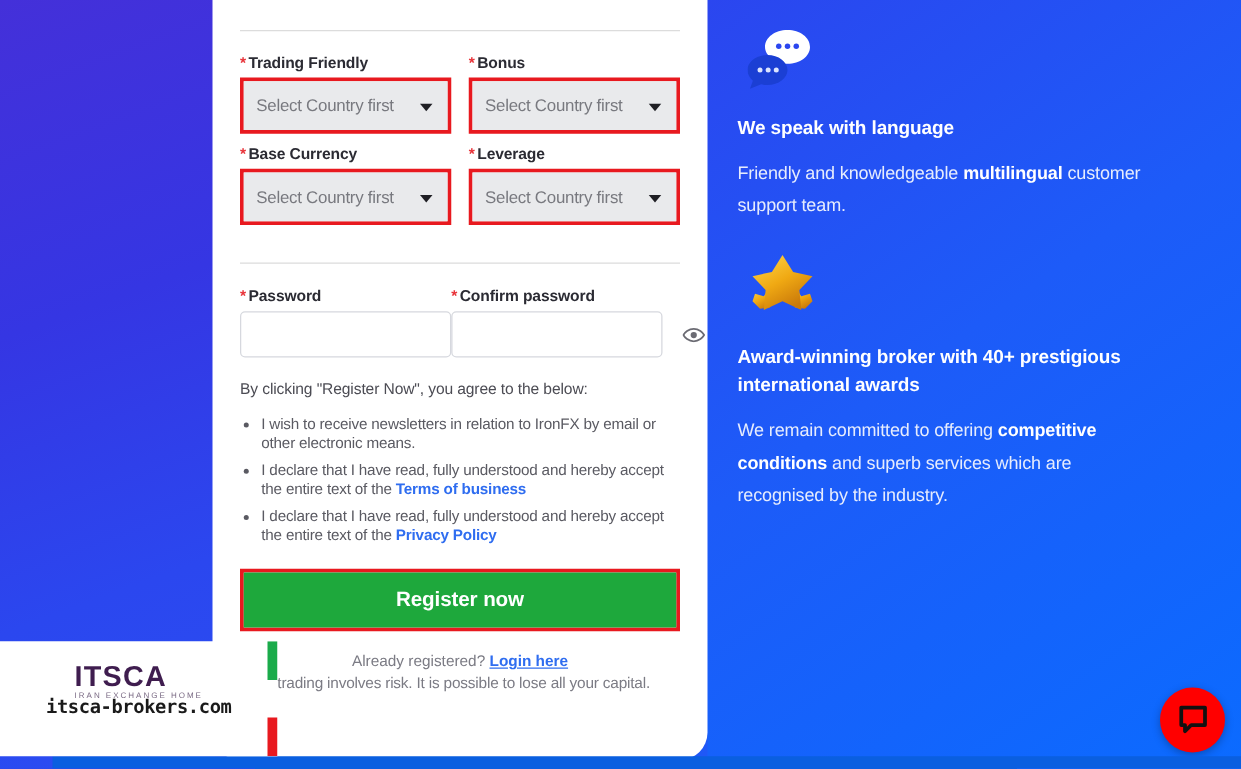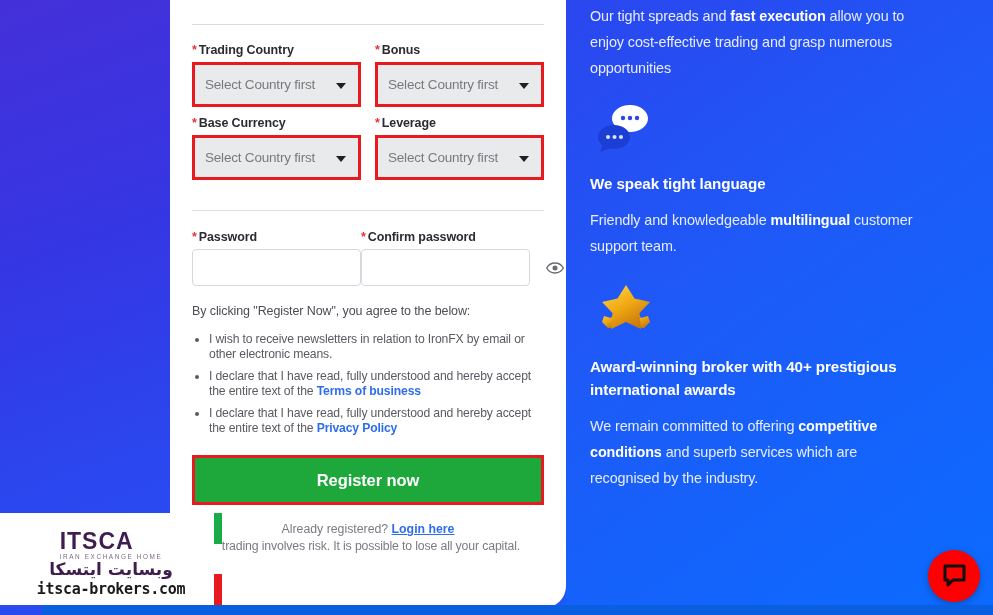--- a/index.html
+++ b/index.html
@@ -248,21 +248,21 @@
   <div class="right-panelbg"></div>
 
   <div class="form-card">
 
     <div class="divider top"></div>
 
     <div class="field-grid">
 
       <div class="field">
         <div class="field-label">
-          <span class="req">*</span><span>Trading Country</span>
+          <span class="req">*</span><span>Trading Friendly</span>
         </div>
         <div class="select-wrap">
           <div class="select-box">
             <span class="ph">Select Country first</span>
             <span class="caret"></span>
           </div>
         </div>
       </div>
 
       <div class="field">
@@ -352,40 +352,37 @@
     <div class="already">
       <span>Already registered?</span>
       <a href="#">Login here</a>
     </div>
     <div class="risk">l trading involves risk. It is possible to lose all your capital.</div>
 
   </div>
 
   <div class="right-panel">
 
-    <div class="rp-para" style="padding-top:3px;">
-      <span>Our tight spreads and </span><b>fast execution</b><span> allow you to enjoy cost-effective trading and grasp numerous opportunities</span>
-    </div>
 
     <div class="icon-chat">
       <svg width="62" height="55" viewBox="0 0 62 55">
         <g>
           <path d="M32 2c10 0 18 6 18 13.5S42 29 32 29c-2 0-4-.2-5.8-.7L17 32l2.6-7.2C16.2 22.4 14 19.2 14 15.5 14 8 22 2 32 2z" fill="#ffffff"></path>
           <circle cx="25" cy="15" r="2.2" fill="#2b46ef"></circle>
           <circle cx="32" cy="15" r="2.2" fill="#2b46ef"></circle>
           <circle cx="39" cy="15" r="2.2" fill="#2b46ef"></circle>
           <path d="M16 22c8.8 0 16 5.4 16 12s-7.2 12-16 12c-1.8 0-3.5-.2-5.1-.6L2 49l2.3-6.4C1.9 40.5 0 37.5 0 34c0-6.6 7.2-12 16-12z" fill="#1b3fd4"></path>
           <circle cx="10" cy="34" r="2" fill="#dbe4ff"></circle>
           <circle cx="16.5" cy="34" r="2" fill="#dbe4ff"></circle>
           <circle cx="23" cy="34" r="2" fill="#dbe4ff"></circle>
         </g>
       </svg>
     </div>
 
-    <div class="rp-head">We speak tight language</div>
+    <div class="rp-head">We speak with language</div>
     <div class="spacer-sm"></div>
     <div class="rp-para">
       <span>Friendly and knowledgeable </span><b>multilingual</b><span> customer support team.</span>
     </div>
 
     <div class="icon-stars">
       <svg width="70" height="56" viewBox="0 0 70 56">
         <defs>
           <linearGradient id="gold" x1="0" y1="0" x2="0.6" y2="1">
             <stop offset="0%" stop-color="#ffd84d"></stop>
@@ -423,21 +420,20 @@
         <path d="M14 34H5a4 4 0 0 1-4-4v-9a4 4 0 0 1 4-4h3v10a3 3 0 0 0 3 3h3z" fill="#a4279b"></path>
         <path d="M5 34a4 4 0 0 1-4-4v-3h13a4 4 0 0 1 0 8z" fill="#a4279b"></path>
         <path d="M14.5 9h5v19h-5z" fill="#6d2f8e"></path>
       </svg>
       <span class="wm-sep"></span>
       <span class="wm-brand">
         <span class="wm-itsca" style="display:block">ITSCA</span>
         <span class="wm-sub" style="display:block">IRAN EXCHANGE HOME</span>
       </span>
     </div>
-    <div class="wm-fa">وبسایت ایتسکا</div>
     <div class="wm-url">itsca-brokers.com</div>
     <div class="wm-flag">
       <i class="g"></i>
       <i class="w"></i>
       <i class="r"></i>
     </div>
   </div>
 
 </div>
 

